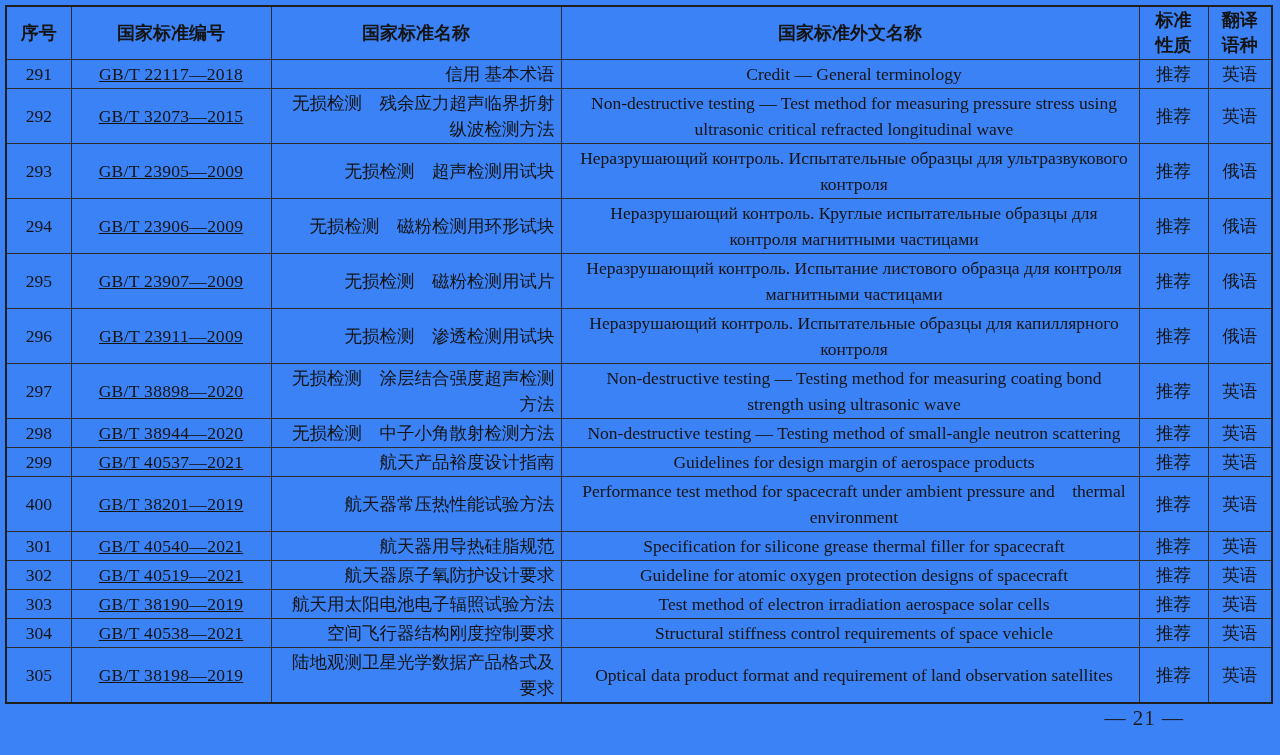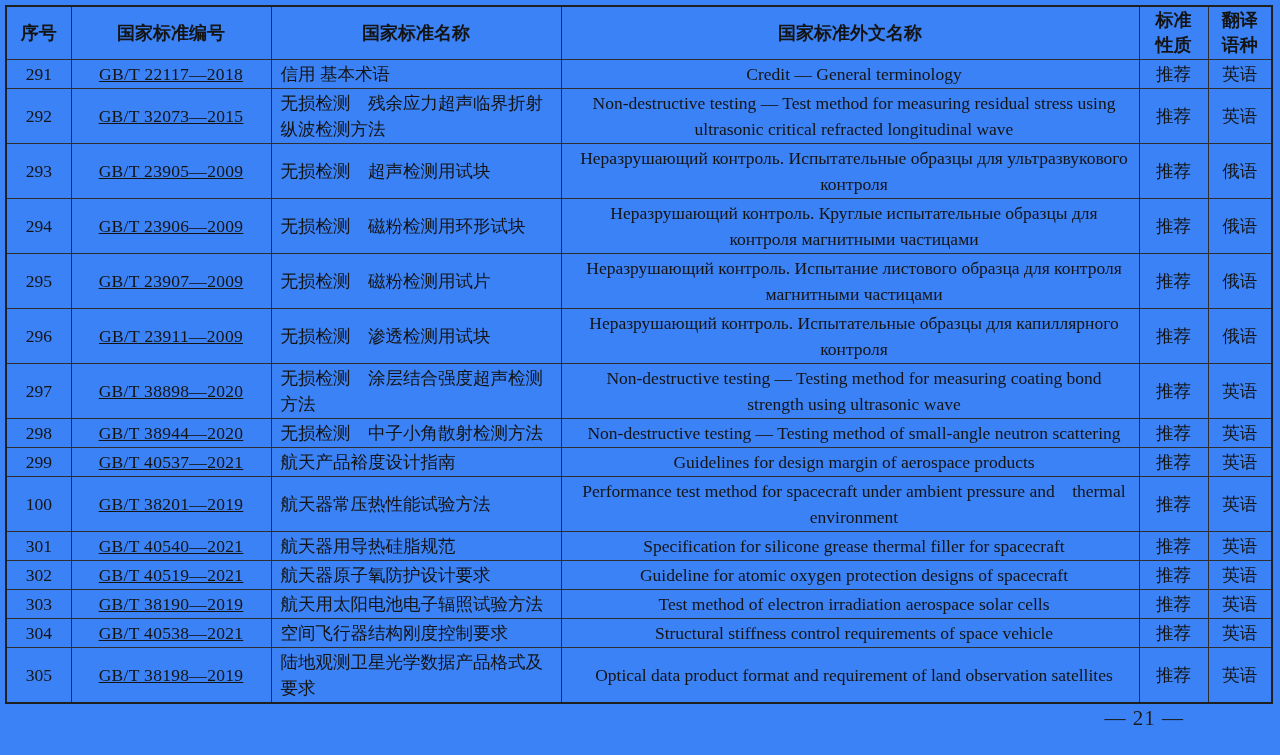--- a/index.html
+++ b/index.html
@@ -31,21 +31,21 @@
     text-align:center;
   }
   .std-table td{
     font-size:17.5px;
     line-height:26px;
     height:26px;
     padding:1px 4px;
     text-align:center;
   }
   td.c-name{
-    text-align:left;
+    text-align:right;
     padding-left:9px;
     padding-right:6px;
   }
   td.c-foreign{
     white-space:pre-wrap;
     padding-left:16px;
     padding-right:8px;
   }
   td.c-code{letter-spacing:0.3px;text-decoration:underline;}
   .footer{
@@ -93,21 +93,21 @@
     <td class="c-code">GB/T 22117—2018</td>
     <td class="c-name">信用 基本术语</td>
     <td class="c-foreign">Credit — General terminology</td>
     <td class="c-nature">推荐</td>
     <td class="c-lang">英语</td>
   </tr>
         <tr>
     <td class="c-index">292</td>
     <td class="c-code">GB/T 32073—2015</td>
     <td class="c-name">无损检测　残余应力超声临界折射纵波检测方法</td>
-    <td class="c-foreign">Non-destructive testing — Test method for measuring residual stress using ultrasonic critical refracted longitudinal wave</td>
+    <td class="c-foreign">Non-destructive testing — Test method for measuring pressure stress using ultrasonic critical refracted longitudinal wave</td>
     <td class="c-nature">推荐</td>
     <td class="c-lang">英语</td>
   </tr>
         <tr>
     <td class="c-index">293</td>
     <td class="c-code">GB/T 23905—2009</td>
     <td class="c-name">无损检测　超声检测用试块</td>
     <td class="c-foreign">Неразрушающий контроль. Испытательные образцы для ультразвукового контроля</td>
     <td class="c-nature">推荐</td>
     <td class="c-lang">俄语</td>
@@ -154,21 +154,21 @@
   </tr>
         <tr>
     <td class="c-index">299</td>
     <td class="c-code">GB/T 40537—2021</td>
     <td class="c-name">航天产品裕度设计指南</td>
     <td class="c-foreign">Guidelines for design margin of aerospace products</td>
     <td class="c-nature">推荐</td>
     <td class="c-lang">英语</td>
   </tr>
         <tr>
-    <td class="c-index">100</td>
+    <td class="c-index">400</td>
     <td class="c-code">GB/T 38201—2019</td>
     <td class="c-name">航天器常压热性能试验方法</td>
     <td class="c-foreign">Performance test method for spacecraft under ambient pressure and    thermal environment</td>
     <td class="c-nature">推荐</td>
     <td class="c-lang">英语</td>
   </tr>
         <tr>
     <td class="c-index">301</td>
     <td class="c-code">GB/T 40540—2021</td>
     <td class="c-name">航天器用导热硅脂规范</td>

